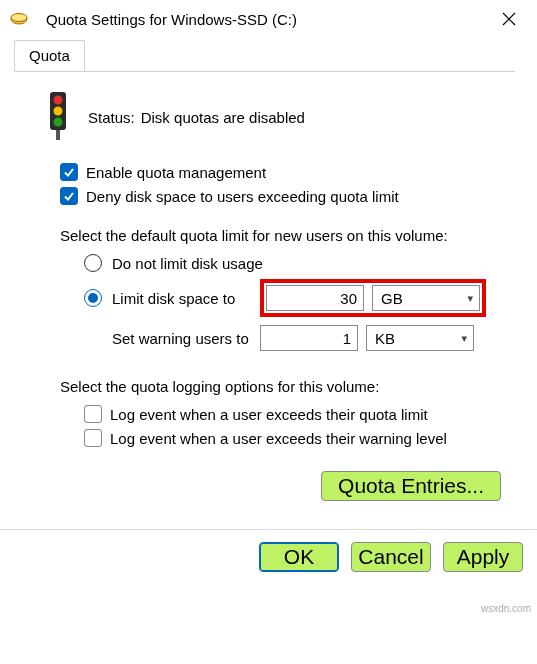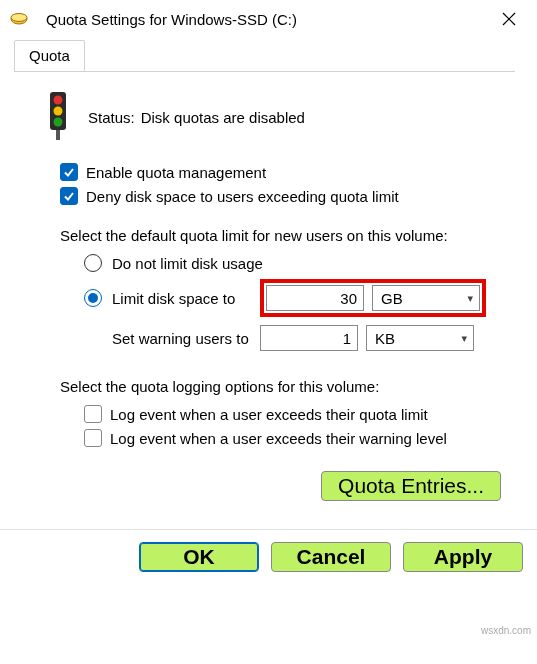--- a/index.html
+++ b/index.html
@@ -27,23 +27,23 @@
     .limit-row { display: flex; align-items: center; gap: 8px; margin: 4px 0; height: 36px; }
     .limit-label { width: 168px; text-align: left; padding-left: 28px;}
     .radio-label-row .limit-label { padding-left: 0; }
     .num-input { width: 98px; height: 26px; border: 1px solid #888; text-align: right; padding: 0 6px; font-size: 15px; }
     .unit-select { width: 108px; height: 26px; border: 1px solid #888; display: inline-flex; align-items: center; padding: 0 6px 0 8px; justify-content: space-between; cursor: pointer; }
     .highlight { border: 4px solid #e10600; padding: 2px; }
     .entries-row { display: flex; justify-content: flex-end; margin: 24px 6px 0 0; }
     .btn { height: 30px; padding: 0 16px; border: 1px solid #888; background: #bef264; border-radius: 4px; font-size: 21px; cursor: pointer; display: inline-flex; align-items: center; justify-content: center;}
     .btn.primary { border-color: #0067c0; box-shadow: inset 0 0 0 1px #0067c0; }
     .buttonbar { display: flex; justify-content: flex-end; gap: 12px; padding: 12px 14px 14px 0; border-top: 1px solid #e0e0e0; margin-top: 20px;}
-    .buttonbar .btn { width: 120px; font-weight: bold; }
+    .buttonbar .btn { width: 80px; }
     .chev { font-size: 11px; color: #444; }
-    .watermark { position: absolute; bottom: 28px; right: 6px; font-size: 10px; color: #aaa; }
+    .watermark { position: absolute; bottom: 50px; right: 6px; font-size: 10px; color: #aaa; }
   </style>
 </head>
 <body>
 
 <div class="titlebar">
   <span class="title-icon">
     <svg viewBox="0 0 18 18">
         <ellipse cx="9" cy="9" rx="8" ry="5" fill="#f4c430" stroke="#a07000"></ellipse>
         <ellipse cx="9" cy="7.5" rx="8" ry="4" fill="#ffe680" stroke="#a07000"></ellipse>
       </svg>

